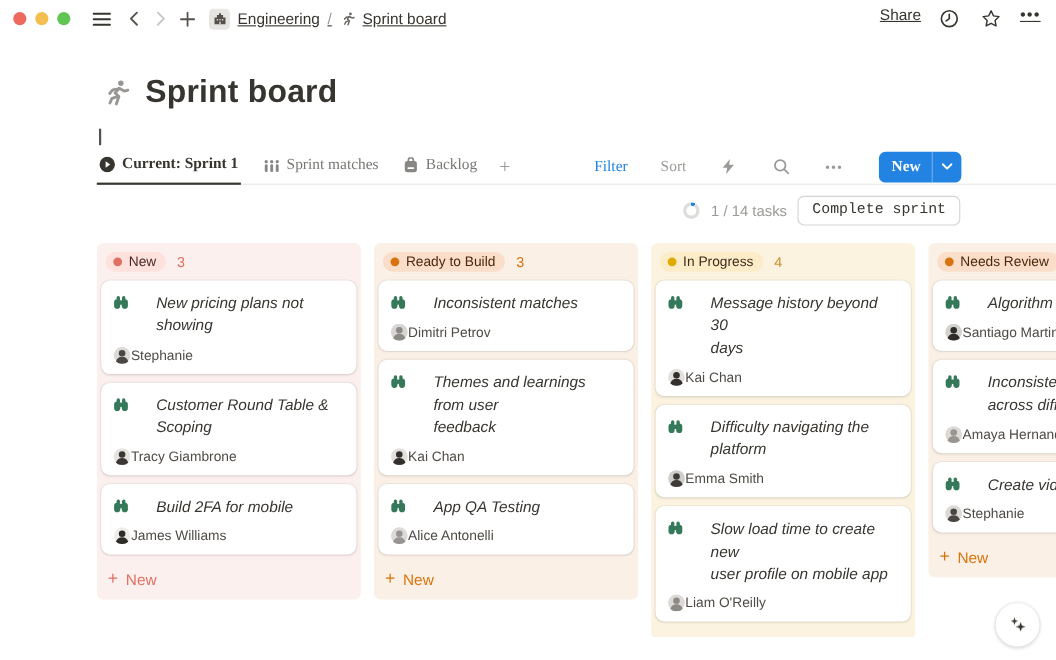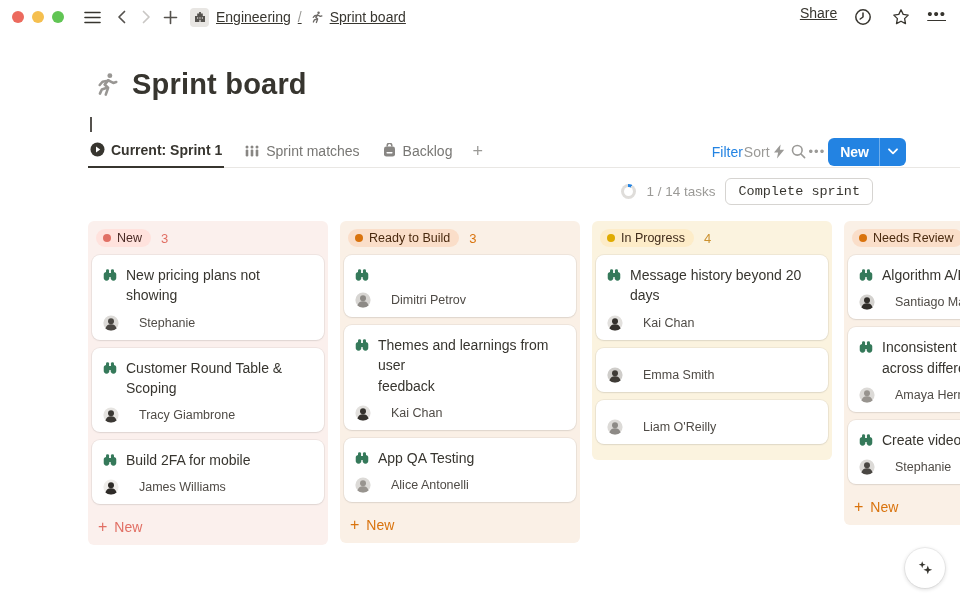--- a/index.html
+++ b/index.html
@@ -20,26 +20,26 @@
   .topbar-right { margin-left:auto; display:flex; gap:14px; }
   .share { font-size:14px; cursor:pointer; }
   .dots { font-size:15px; letter-spacing:1px; color:#37352F; cursor:pointer; }
 
   
   .title-wrap { margin:34px 0 0 92px; display:flex; align-items:center; gap:12px; }
   .title-wrap h1 { font-size:29px; font-weight:700; letter-spacing:.2px; }
   .cursor-line { width:2px; height:15px; background:#55524E; margin:16px 0 0 90px; }
 
   
-  .tabs-row { margin:2px 0 0 88px; display:flex; align-items:center; border-bottom:1px solid #E9E7E4; padding-right:54px; height:34px; }
+  .tabs-row { margin:2px 0 0 88px; display:flex; align-items:center; border-bottom:1px solid #E9E7E4; padding-right:86px; height:34px;font-family:Liberation Serif, serif; }
   .tab { display:flex; align-items:center; gap:6px; font-size:14px; color:#787774; font-weight:500;
          padding:0 2px 8px 2px; margin-right:18px; cursor:pointer; position:relative; top:4px; }
   .tab.active { color:#37352F; font-weight:600; border-bottom:2px solid #37352F; }
   .tab-add { color:#9B9A97; font-size:18px; cursor:pointer; position:relative; top:1px; }
-  .view-controls { margin-left:auto; display:flex; align-items:center; gap:1px; position:relative; top:1px; }
+  .view-controls { margin-left:auto; display:flex; align-items:center; gap:30px; position:relative; top:1px; }
   .vc-filter { color:#2383E2; font-size:14px; cursor:pointer; }
   .vc-sort { color:#9B9A97; font-size:14px; cursor:pointer; }
   .vc-dots { color:#9B9A97; font-size:13px; letter-spacing:1px; cursor:pointer; }
   .new-btn { display:flex; align-items:stretch; background:#2383E2; border-radius:6px; overflow:hidden; height:28px; cursor:pointer; margin-left:2px; }
   .new-btn .nb-label { color:#fff; font-size:14px; font-weight:600; display:flex; align-items:center; padding:0 10px 0 12px; }
   .new-btn .nb-divider { width:1px; background:rgba(255,255,255,.35); }
   .new-btn .nb-caret { display:flex; align-items:center; padding:0 8px; }
 
   
   .status-row { display:flex; align-items:center; justify-content:flex-end; gap:10px; margin:10px 87px 0 0; }
@@ -53,24 +53,24 @@
   
   .board { display:flex; gap:12px; margin:16px 0 0 88px; height:358px; overflow:hidden; align-items:flex-start; }
   .col { width:240px; flex:0 0 240px; background:var(--col-bg); border-radius:6px; padding:6px 4px 8px 4px; }
   .col-head { display:flex; align-items:center; gap:10px; padding:2px 4px 8px 4px; }
   .pill { display:flex; align-items:center; gap:6px; background:var(--pill-bg); border-radius:10px; padding:2px 9px 2px 7px;
           font-size:12.5px; font-weight:500; color:var(--pill-text); cursor:pointer; }
   .pill .dot { width:8px; height:8px; border-radius:50%; background:var(--dot); }
   .col-count { font-size:13px; color:var(--count); }
   .card { background:#fff; border-radius:8px; box-shadow:0 0 0 1px rgba(15,15,15,.05), 0 1px 2px rgba(15,15,15,.07);
           padding:10px 12px 9px 10px; margin:0 0 8px 0; cursor:pointer; }
-  .card-title-row { display:flex; gap:8px; }
+  .card-title-row { display:flex; gap:24px;font-style:italic; }
   .card-title-row .task-icon { flex:0 0 16px; margin-top:2px; }
   .card-title { font-size:14px; font-weight:500; color:#37352F; line-height:1.45; white-space:pre-line; }
-  .assignee { display:flex; align-items:center; gap:20px; margin-top:9px; padding-left:1px; }
+  .assignee { display:flex; align-items:center; gap:0; margin-top:9px; padding-left:1px; }
   .assignee .name { font-size:12.5px; color:#4F4B46; }
   .add-card { display:flex; align-items:center; gap:7px; padding:7px 6px 2px 6px; color:var(--newbtn); font-size:14px; cursor:pointer; }
   .add-card .plus { font-size:16px; line-height:1; }
 
   
   .ai-fab { position:fixed; right:15px; bottom:12px; width:40px; height:40px; background:#fff; border-radius:50%;
      box-shadow:0 1px 4px rgba(15,15,15,.18), 0 0 0 1px rgba(15,15,15,.05); display:flex; align-items:center; justify-content:center; cursor:pointer; }
 
   svg { display:block; }
 </style>
@@ -328,20 +328,21 @@
       <div class="card-title-row">
           <svg class="task-icon" width="16" height="16" viewBox="0 0 24 24">
             <g fill="#35795A">
               <rect x="6" y="3.2" width="4.6" height="7" rx="2.2"></rect>
               <rect x="13.4" y="3.2" width="4.6" height="7" rx="2.2"></rect>
               <rect x="2.6" y="7.5" width="8.4" height="13" rx="4.2"></rect>
               <rect x="13" y="7.5" width="8.4" height="13" rx="4.2"></rect>
               <rect x="9.5" y="9" width="5" height="6"></rect>
             </g>
           </svg>
+        <span class="card-title">Inconsistent matches</span>
         </div>
       <div class="assignee">
           <svg width="16" height="16" viewBox="0 0 16 16">
             <circle cx="8" cy="8" r="7.6" fill="#D7D5D2"></circle>
             <circle cx="8" cy="6.2" r="3" fill="#8D8A86"></circle>
             <path d="M2.4 13.6a5.8 5.8 0 0111.2 0A7.6 7.6 0 018 15.6a7.6 7.6 0 01-5.6-2z" fill="#8D8A86"></path>
           </svg>
         <span class="name">Dimitri Petrov</span>
         </div>
     </div>
@@ -408,43 +409,69 @@
       <div class="card-title-row">
           <svg class="task-icon" width="16" height="16" viewBox="0 0 24 24">
             <g fill="#35795A">
               <rect x="6" y="3.2" width="4.6" height="7" rx="2.2"></rect>
               <rect x="13.4" y="3.2" width="4.6" height="7" rx="2.2"></rect>
               <rect x="2.6" y="7.5" width="8.4" height="13" rx="4.2"></rect>
               <rect x="13" y="7.5" width="8.4" height="13" rx="4.2"></rect>
               <rect x="9.5" y="9" width="5" height="6"></rect>
             </g>
           </svg>
-        <span class="card-title">Message history beyond 20
+        <span class="card-title">Message history beyond 30
 days</span>
         </div>
       <div class="assignee">
           <svg width="16" height="16" viewBox="0 0 16 16">
             <circle cx="8" cy="8" r="7.6" fill="#E2E0DD"></circle>
             <circle cx="8" cy="6.2" r="3" fill="#33302C"></circle>
             <path d="M2.4 13.6a5.8 5.8 0 0111.2 0A7.6 7.6 0 018 15.6a7.6 7.6 0 01-5.6-2z" fill="#33302C"></path>
           </svg>
         <span class="name">Kai Chan</span>
         </div>
     </div>
     <div class="card">
+      <div class="card-title-row">
+          <svg class="task-icon" width="16" height="16" viewBox="0 0 24 24">
+            <g fill="#35795A">
+              <rect x="6" y="3.2" width="4.6" height="7" rx="2.2"></rect>
+              <rect x="13.4" y="3.2" width="4.6" height="7" rx="2.2"></rect>
+              <rect x="2.6" y="7.5" width="8.4" height="13" rx="4.2"></rect>
+              <rect x="13" y="7.5" width="8.4" height="13" rx="4.2"></rect>
+              <rect x="9.5" y="9" width="5" height="6"></rect>
+            </g>
+          </svg>
+        <span class="card-title">Difficulty navigating the
+platform</span>
+        </div>
       <div class="assignee">
           <svg width="16" height="16" viewBox="0 0 16 16">
             <circle cx="8" cy="8" r="7.6" fill="#CFCDCA"></circle>
             <circle cx="8" cy="6.2" r="3" fill="#3E3B36"></circle>
             <path d="M2.4 13.6a5.8 5.8 0 0111.2 0A7.6 7.6 0 018 15.6a7.6 7.6 0 01-5.6-2z" fill="#3E3B36"></path>
           </svg>
         <span class="name">Emma Smith</span>
         </div>
     </div>
     <div class="card">
+      <div class="card-title-row">
+          <svg class="task-icon" width="16" height="16" viewBox="0 0 24 24">
+            <g fill="#35795A">
+              <rect x="6" y="3.2" width="4.6" height="7" rx="2.2"></rect>
+              <rect x="13.4" y="3.2" width="4.6" height="7" rx="2.2"></rect>
+              <rect x="2.6" y="7.5" width="8.4" height="13" rx="4.2"></rect>
+              <rect x="13" y="7.5" width="8.4" height="13" rx="4.2"></rect>
+              <rect x="9.5" y="9" width="5" height="6"></rect>
+            </g>
+          </svg>
+        <span class="card-title">Slow load time to create new
+user profile on mobile app</span>
+        </div>
       <div class="assignee">
           <svg width="16" height="16" viewBox="0 0 16 16">
             <circle cx="8" cy="8" r="7.6" fill="#DCDAD7"></circle>
             <circle cx="8" cy="6.2" r="3" fill="#8D8A86"></circle>
             <path d="M2.4 13.6a5.8 5.8 0 0111.2 0A7.6 7.6 0 018 15.6a7.6 7.6 0 01-5.6-2z" fill="#8D8A86"></path>
           </svg>
         <span class="name">Liam O'Reilly</span>
         </div>
     </div>
   </div>

